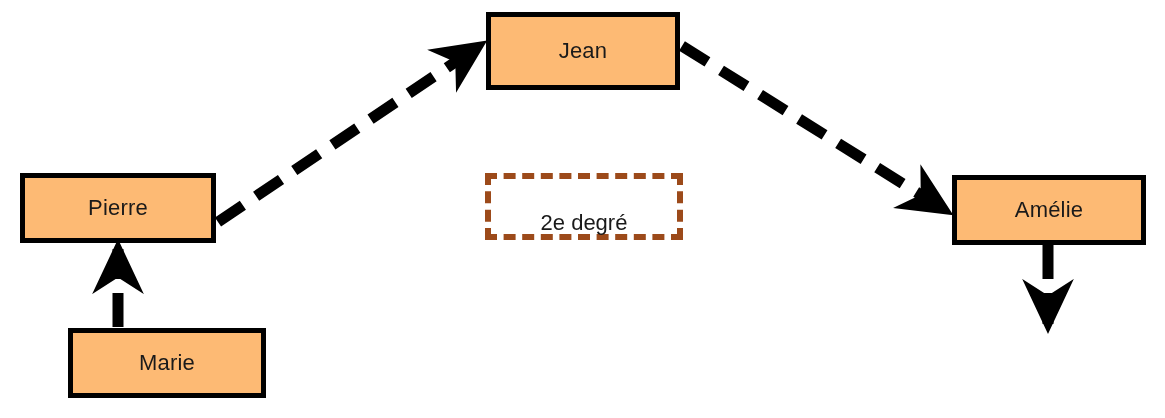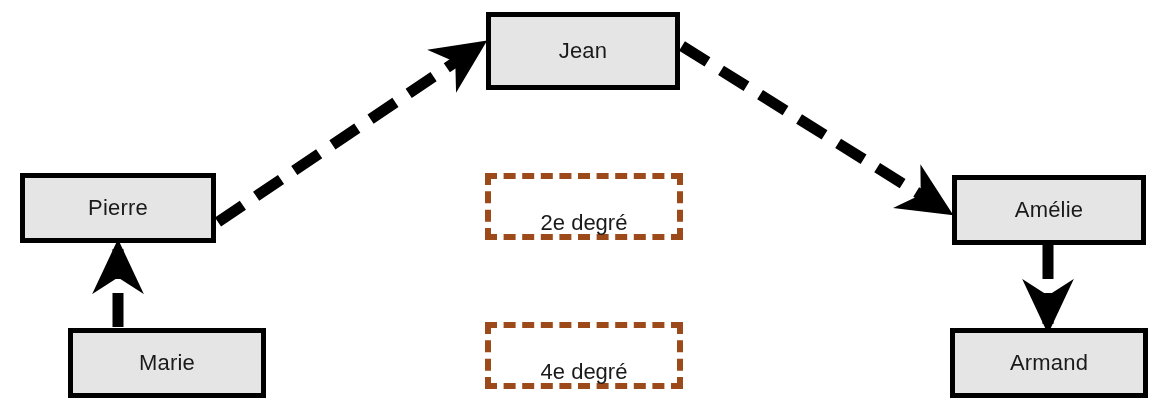--- a/index.html
+++ b/index.html
@@ -13,21 +13,21 @@
   #canvas {
     position: relative;
     width: 1165px;
     height: 418px;
     background: #ffffff;
     overflow: hidden;
   }
   .node {
     position: absolute;
     box-sizing: border-box;
-    background: #e5e5e5;
+    background: #fdba74;
     border: 5px solid #000000;
     display: flex;
     align-items: center;
     justify-content: center;
     color: #1a1a1a;
     font-size: 22px;
     line-height: 1;
     letter-spacing: 0.2px;
     z-index: 3;
   }
@@ -84,25 +84,19 @@
   </div>
 
   <div class="node" style="left:952px; top:175px; width:194px; height:70px;">
     <span>Amélie</span>
   </div>
 
   <div class="node" style="left:20px; top:328px; width:198px; height:70px;margin-left:48px;">
     <span>Marie</span>
   </div>
 
-  <div class="node" style="left:950px; top:328px; width:198px; height:70px;">
-    <span>Armand</span>
-  </div>
 
   <div class="legend" style="left:485px; top:173px; width:198px; height:67px;">
     <span>2e degré</span>
   </div>
 
-  <div class="legend" style="left:485px; top:322px; width:198px; height:67px;">
-    <span>4e degré</span>
-  </div>
 
 </div>
 
 </body></html>

